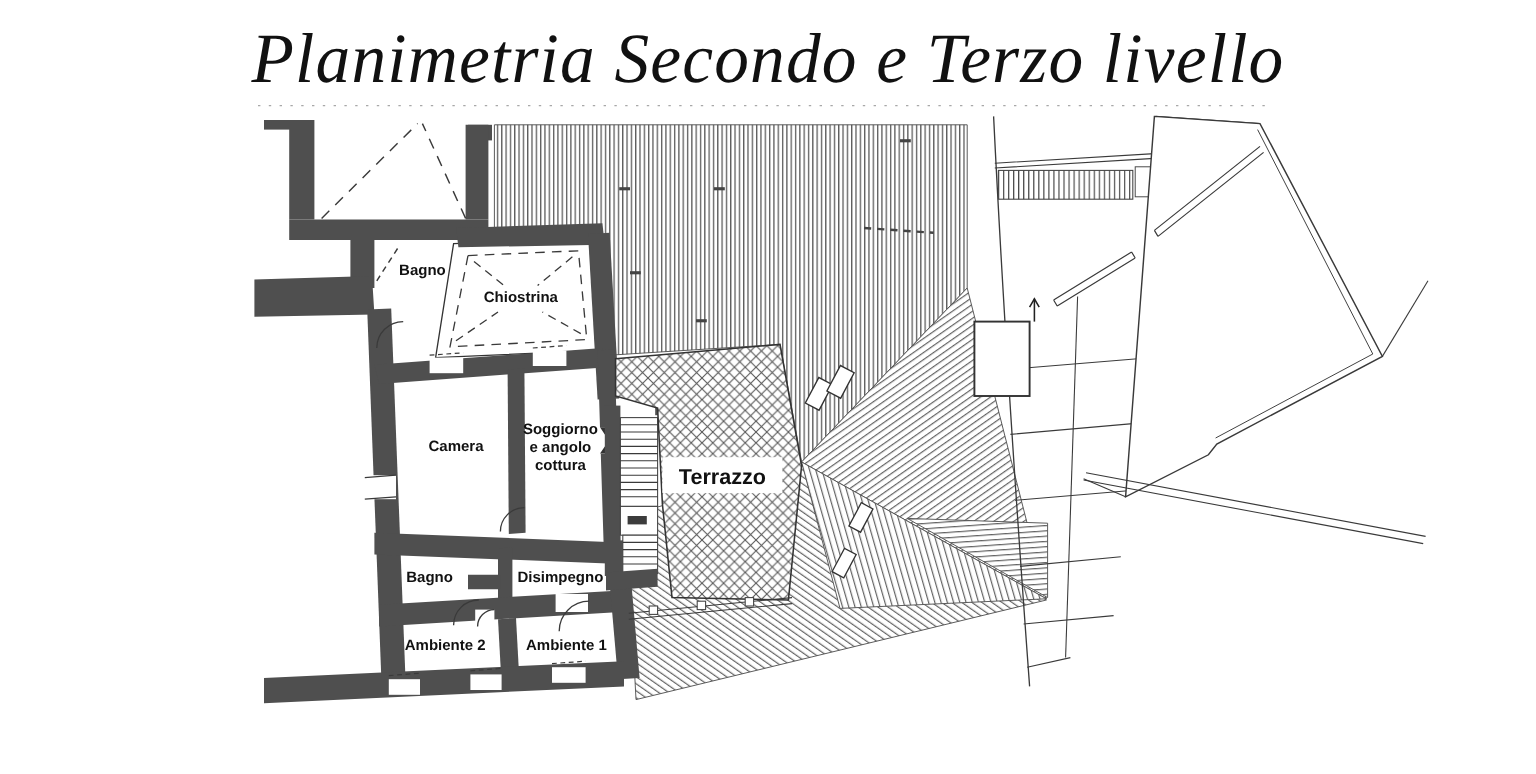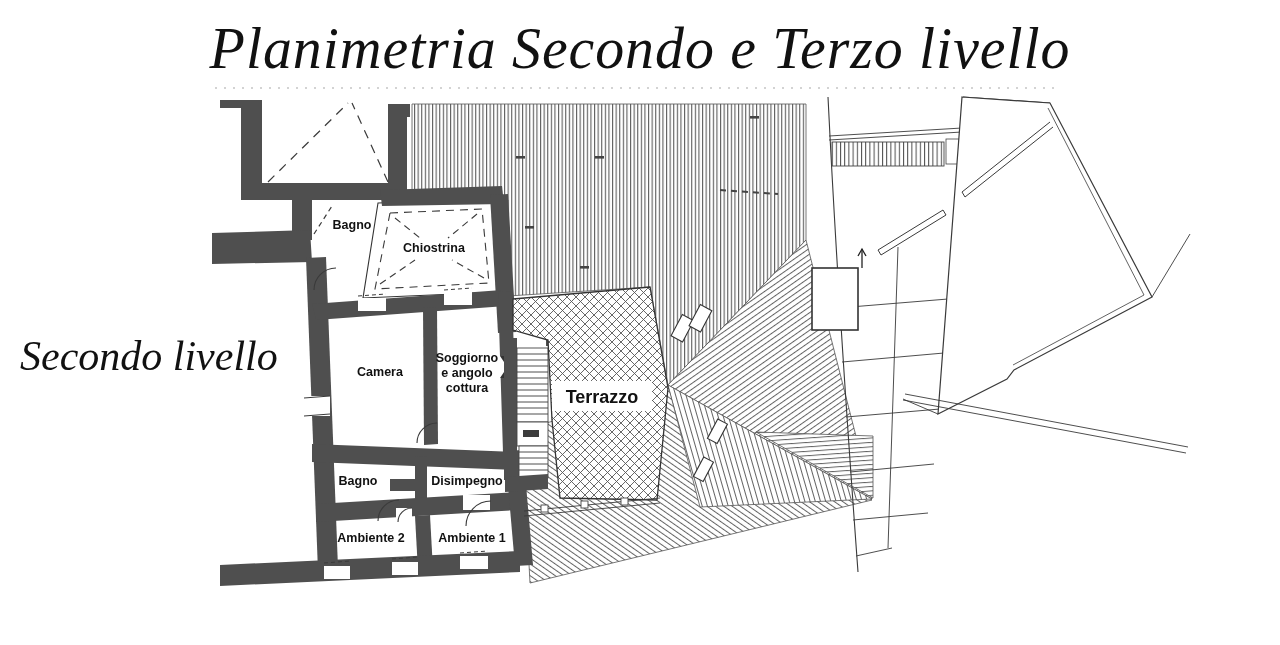--- a/index.html
+++ b/index.html
@@ -24,21 +24,20 @@
   .biglabel{font-family:"Liberation Sans",sans-serif;font-weight:bold;fill:var(--text);
             font-size:18px;text-anchor:middle;}
   .dm{fill:#444;}
 </style>
 </head>
 <body>
 
 <div class="canvas">
 
   <div class="title">Planimetria Secondo e Terzo livello</div>
-  <div class="lvl secondo">Secondo livello</div>
 
   <svg width="1280" height="645" viewBox="0 0 1280 645">
     <defs>
       <pattern id="hatchV" width="3.6" height="8" patternUnits="userSpaceOnUse">
         <rect width="3.6" height="8" fill="#ffffff"></rect>
         <rect width="1.1" height="8" fill="#5d5d5d"></rect>
       </pattern>
       <pattern id="hatchA" width="4.8" height="8" patternUnits="userSpaceOnUse" patternTransform="rotate(55)">
         <rect width="4.8" height="8" fill="#ffffff"></rect>
         <rect width="1" height="8" fill="#636363"></rect>

